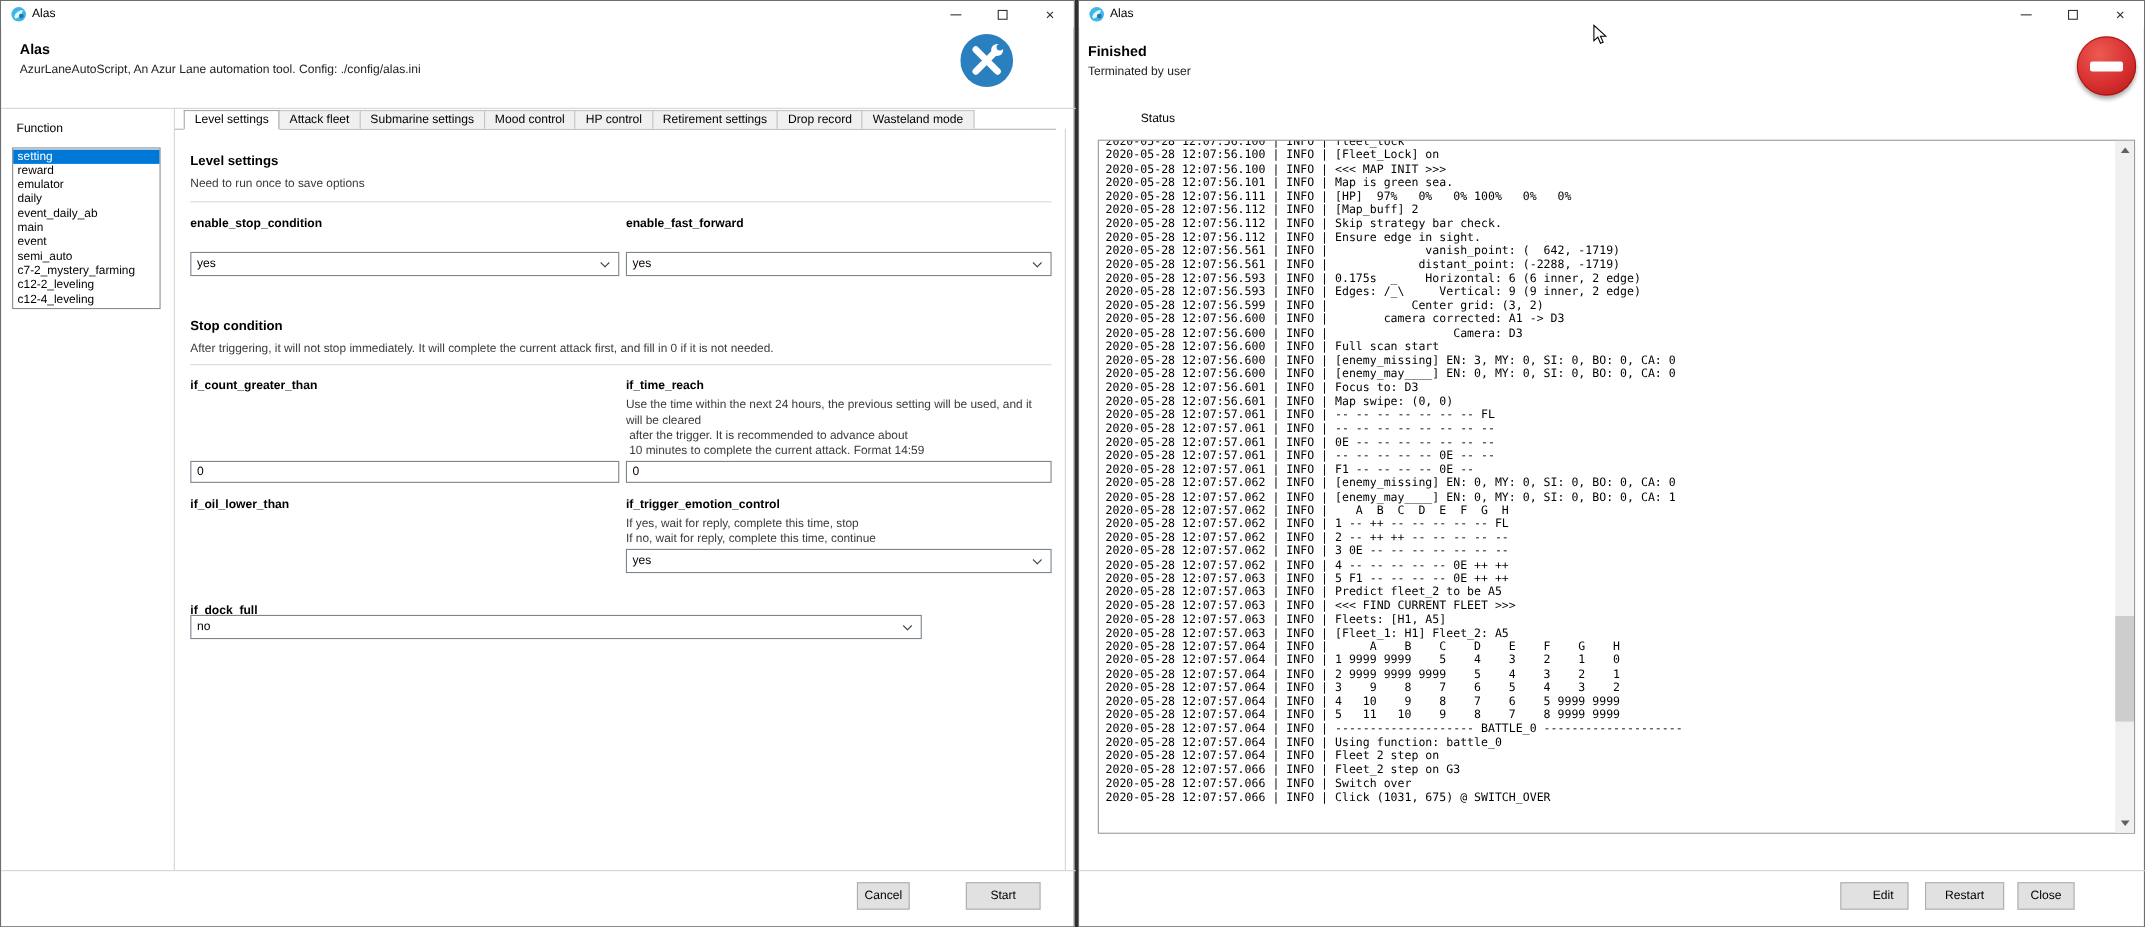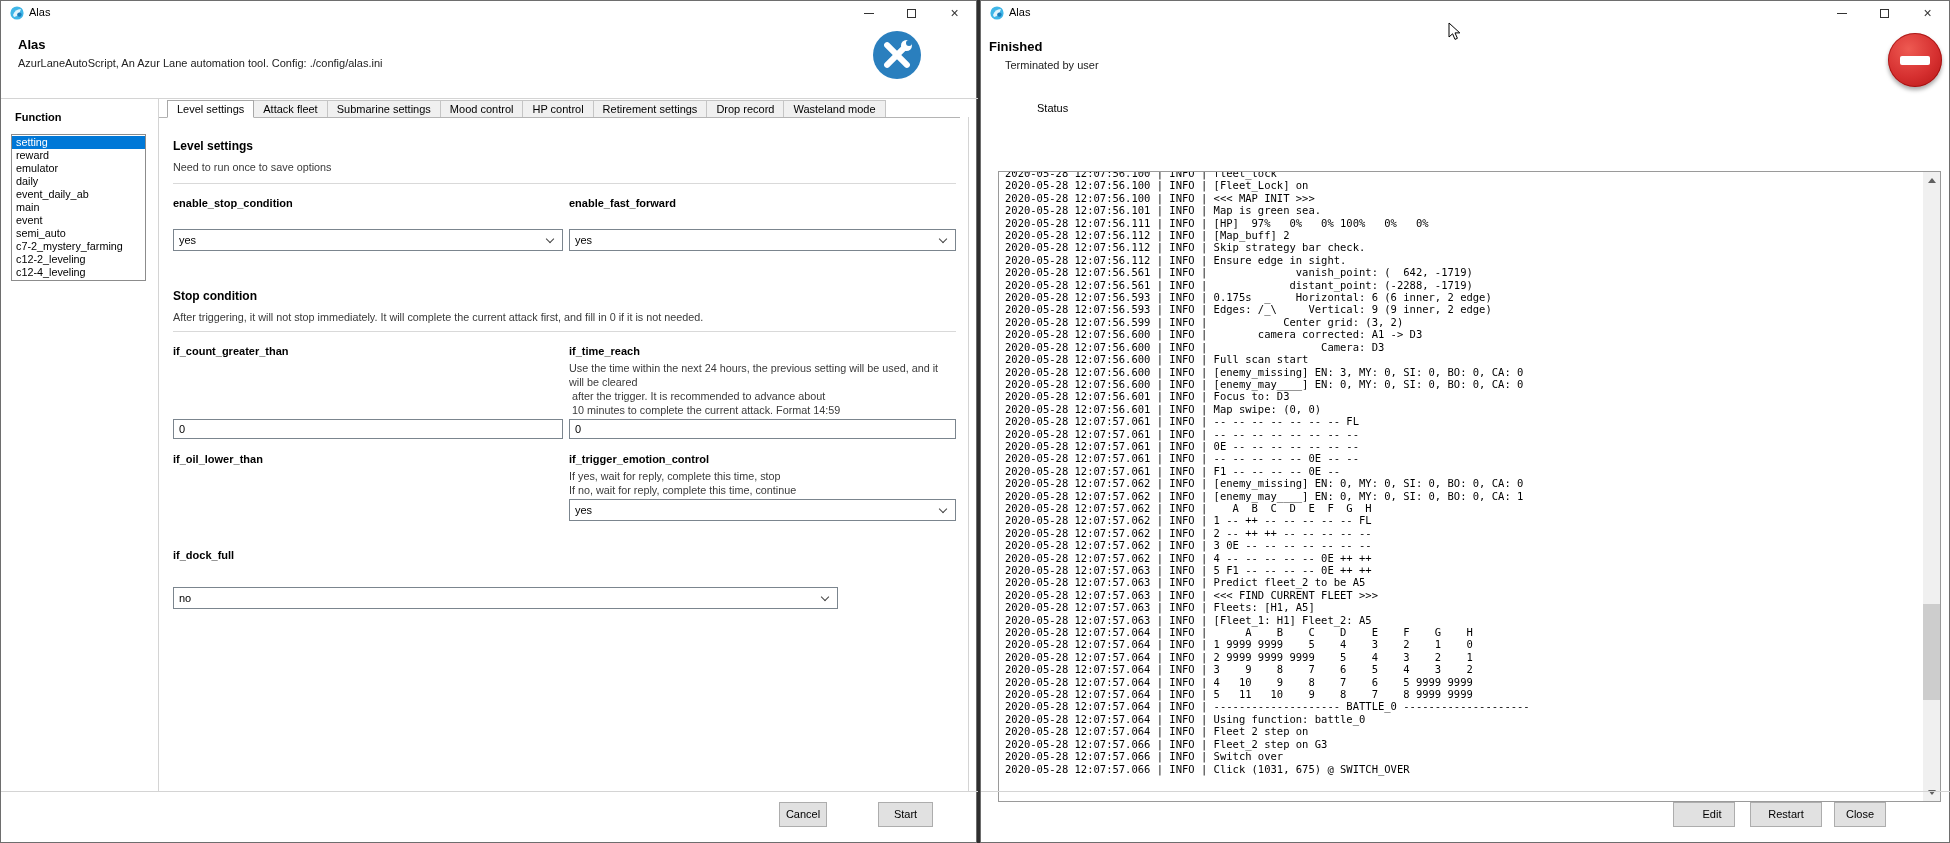--- a/index.html
+++ b/index.html
@@ -15,21 +15,21 @@
   .win-controls{position:absolute;right:0;top:0;height:24px;display:flex;}
   .wc{width:43px;height:24px;display:flex;align-items:center;justify-content:center;color:#333;}
   .wc .bar{width:10px;height:1px;background:#333;}
   .wc .box{width:9px;height:9px;border:1px solid #333;}
   .wc.close{font-size:14px;line-height:1;}
   .hdr-title{position:absolute;left:17px;top:36px;font-size:13px;font-weight:bold;}
   .hdr-sub{position:absolute;left:17px;top:56px;font-size:11px;color:#222;}
   .logo{position:absolute;left:872px;top:30px;width:48px;height:48px;}
   .hline{position:absolute;height:1px;background:#d4d4d4;}
   .vline{position:absolute;width:1px;background:#d4d4d4;}
-  .fn-label{position:absolute;left:14px;top:110px;font-size:11px;font-weight:bold;}
+  .fn-label{position:absolute;left:14px;top:110px;font-size:11px;font-weight:normal;}
   .listbox{position:absolute;left:10px;top:133px;width:135px;background:#fff;
            border:1px solid #8c8c8c;padding:1px 0;}
   .list-item{height:13px;line-height:13px;font-size:10.8px;padding-left:4px;white-space:nowrap;overflow:hidden;}
   .list-item.sel{background:#0078d7;color:#fff;}
   .tabbar{position:absolute;left:158px;top:99px;width:801px;height:18px;
           display:flex;align-items:flex-end;border-bottom:1px solid #b4b4b4;padding-left:8px;}
   .tab{font-size:11px;padding:2px 9px 2px 9px;background:#f0f0f0;border:1px solid #c5c5c5;
        border-bottom:none;margin-right:-1px;white-space:nowrap;height:17px;}
   .tab.active{background:#fff;border:1px solid #a8a8a8;border-bottom:1px solid #fff;
        height:18px;margin-bottom:-1px;position:relative;z-index:2;}
@@ -40,21 +40,21 @@
   .tinput{position:absolute;height:20px;border:1px solid #7b858e;background:#fff;
           font-family:"Liberation Sans","DejaVu Sans",sans-serif;font-size:11px;padding:0 5px;}
   .combo{position:absolute;height:22px;border:1px solid #7b858e;background:#fff;
          font-size:11px;line-height:20px;padding-left:5px;}
   .combo .chev{position:absolute;right:9px;top:6px;width:6px;height:6px;
          border-right:1.4px solid #444;border-bottom:1.4px solid #444;transform:rotate(45deg);}
   .btn{position:absolute;height:25px;background:#e1e1e1;border:1px solid #adadad;
        font-size:11px;text-align:center;line-height:23px;}
   .status-label{position:absolute;left:20px;top:101px;font-size:11px;margin-left:36px;}
   .logbox{position:absolute;left:17px;top:126px;width:943px;height:631px;background:#fff;
-          border:1px solid #9a9a9a;overflow:hidden;margin-top:44px;}
+          border:1px solid #9a9a9a;overflow:hidden;}
   .logtext{margin:-5px 0 0 0;padding:0 0 0 6px;font-family:"DejaVu Sans Mono","Liberation Mono",monospace;
            font-size:10.5px;line-height:12.4px;white-space:pre;color:#000;}
   .sbar{position:absolute;right:0;top:0;width:17px;height:629px;background:#f0f0f0;}
   .sbtn{position:absolute;left:0;width:17px;height:17px;background:#f0f0f0;}
   .sbtn .tri-up{position:absolute;left:4.5px;top:6px;width:0;height:0;
       border-left:4px solid transparent;border-right:4px solid transparent;border-bottom:5px solid #606060;}
   .sbtn .tri-dn{position:absolute;left:4.5px;top:6px;width:0;height:0;
       border-left:4px solid transparent;border-right:4px solid transparent;border-top:5px solid #606060;}
   .sthumb{position:absolute;left:0;width:17px;background:#cdcdcd;}
   .stop-icon{position:absolute;left:907px;top:32px;width:54px;height:54px;border-radius:50%;
@@ -156,28 +156,28 @@
     <div class="fld-l" style="left:172px;top:452px;">if_oil_lower_than</div>
 
     <div class="fld-l" style="left:568px;top:452px;">if_trigger_emotion_control</div>
     <div class="fld-d" style="left:568px;top:468px;"><span>If yes, wait for reply, complete this time, stop</span><br><span>If no, wait for reply, complete this time, continue</span></div>
     <div class="combo" style="left:568px;top:498px;width:387px;">
       <span>yes</span>
       <span class="chev"></span>
     </div>
 
     <div class="fld-l" style="left:172px;top:548px;">if_dock_full</div>
-    <div class="combo" style="left:172px;top:586px;width:665px;">
+    <div class="combo" style="left:172px;top:558px;width:665px;">
       <span>no</span>
       <span class="chev"></span>
     </div>
 
     <div class="hline" style="left:0;top:790px;width:977px;"></div>
     <div class="btn" style="left:778px;top:801px;width:48px;">Cancel</div>
-    <div class="btn" style="left:877px;top:801px;width:55px;">Start</div>
+    <div class="btn" style="left:877px;top:801px;width:68px;">Start</div>
   </div>
 
   <div class="window win-right">
     <div class="titlebar">
       <svg class="tb-icon" viewBox="0 0 14 14">
         <circle cx="7" cy="7" r="6.6" fill="#3fb6e8"></circle>
         <path d="M3 9 Q5 3 11 3 Q9 10 4 11 Z" fill="#ffffff" opacity="0.85"></path>
         <circle cx="9.4" cy="8.6" r="2.2" fill="#1b7ab8"></circle>
       </svg>
       <span class="tb-title">Alas</span>
@@ -186,21 +186,21 @@
             <span class="bar"></span>
           </span>
         <span class="wc">
             <span class="box"></span>
           </span>
         <span class="wc close">×</span>
       </div>
     </div>
 
     <div class="hdr-title" style="left:8px;top:38px;">Finished</div>
-    <div class="hdr-sub" style="left:8px;top:58px;margin-left:16px;">Terminated by user</div>
+    <div class="hdr-sub" style="left:8px;top:58px;">Terminated by user</div>
     <div class="stop-icon">
         <div class="bar"></div>
       </div>
 
     <div class="status-label">Status</div>
     <div class="logbox">
       <pre class="logtext" id="log-text">2020-05-28 12:07:56.100 | INFO | fleet_lock
 2020-05-28 12:07:56.100 | INFO | [Fleet_Lock] on
 2020-05-28 12:07:56.100 | INFO | &lt;&lt;&lt; MAP INIT &gt;&gt;&gt;
 2020-05-28 12:07:56.101 | INFO | Map is green sea.

